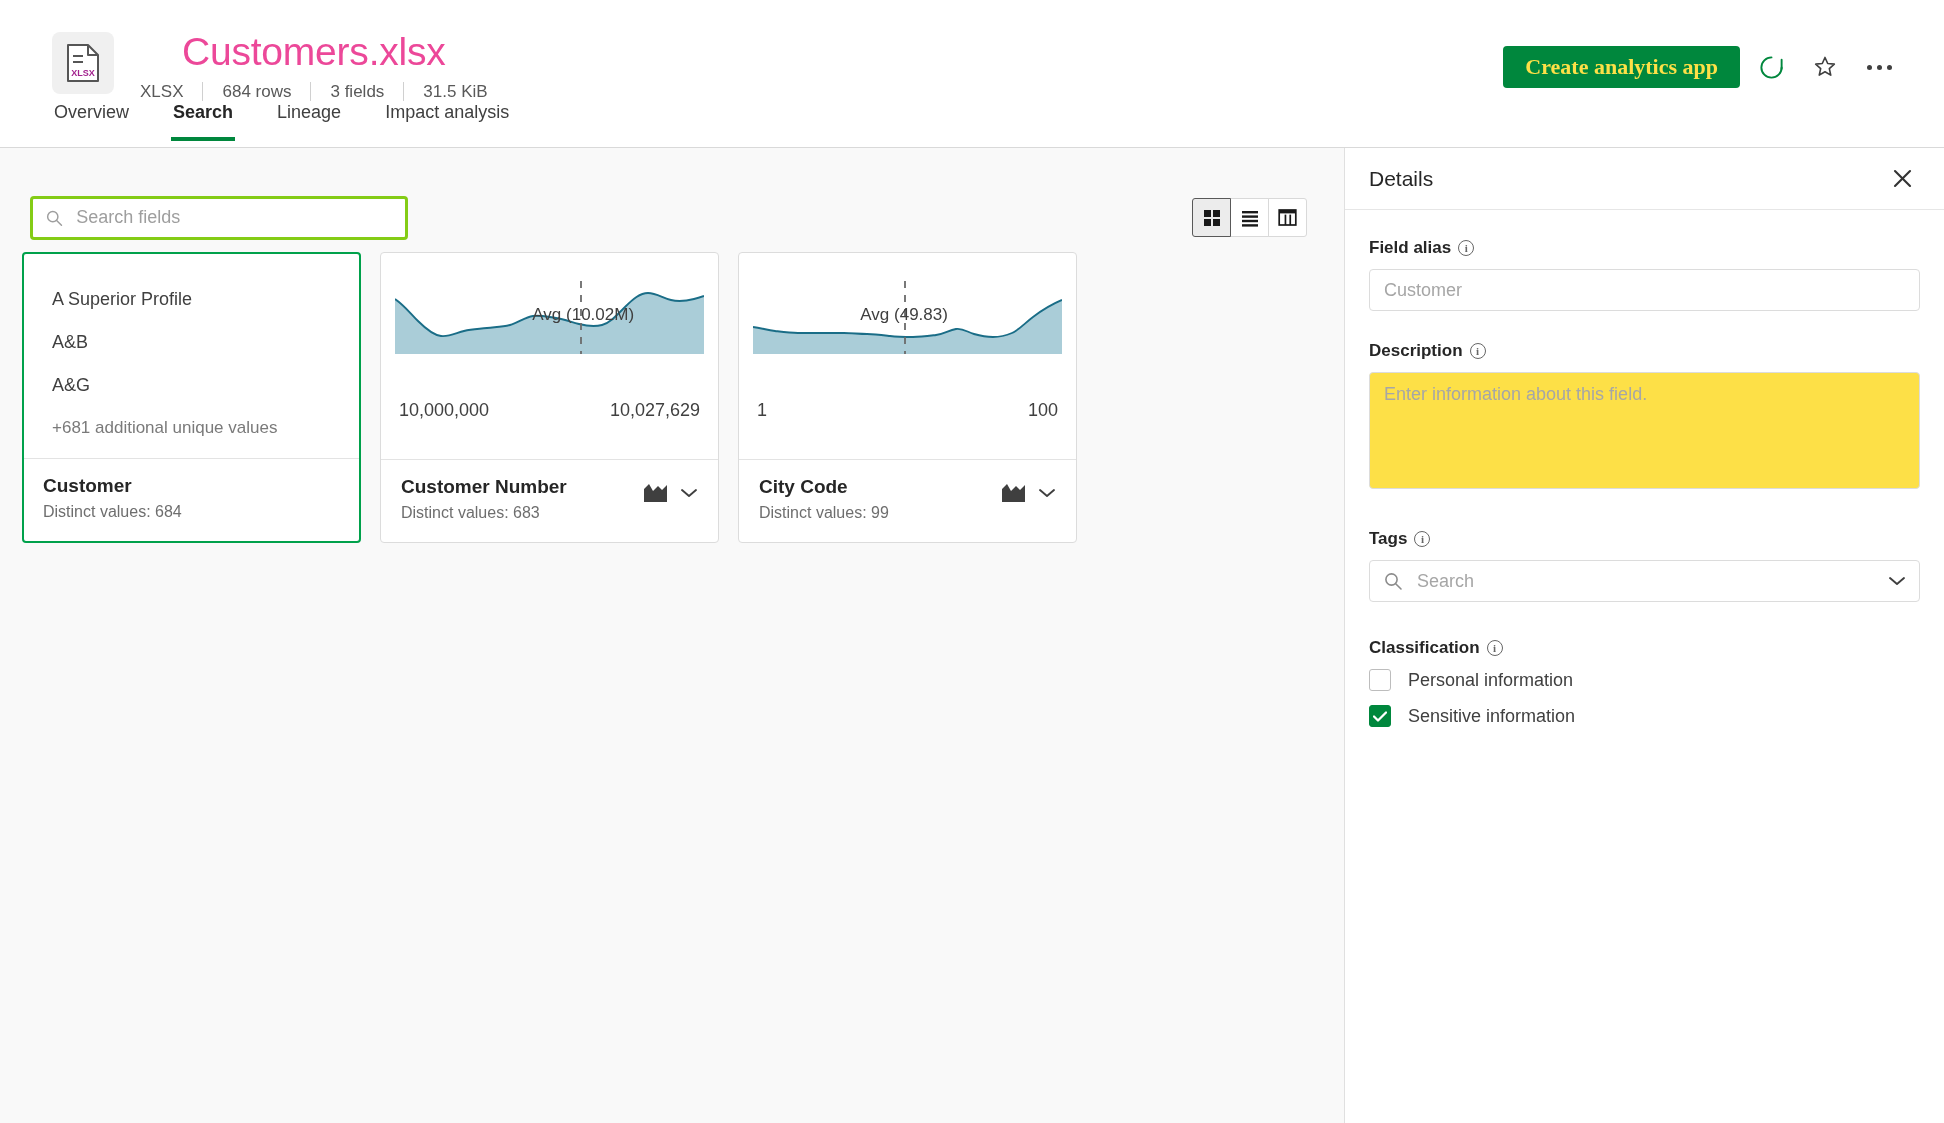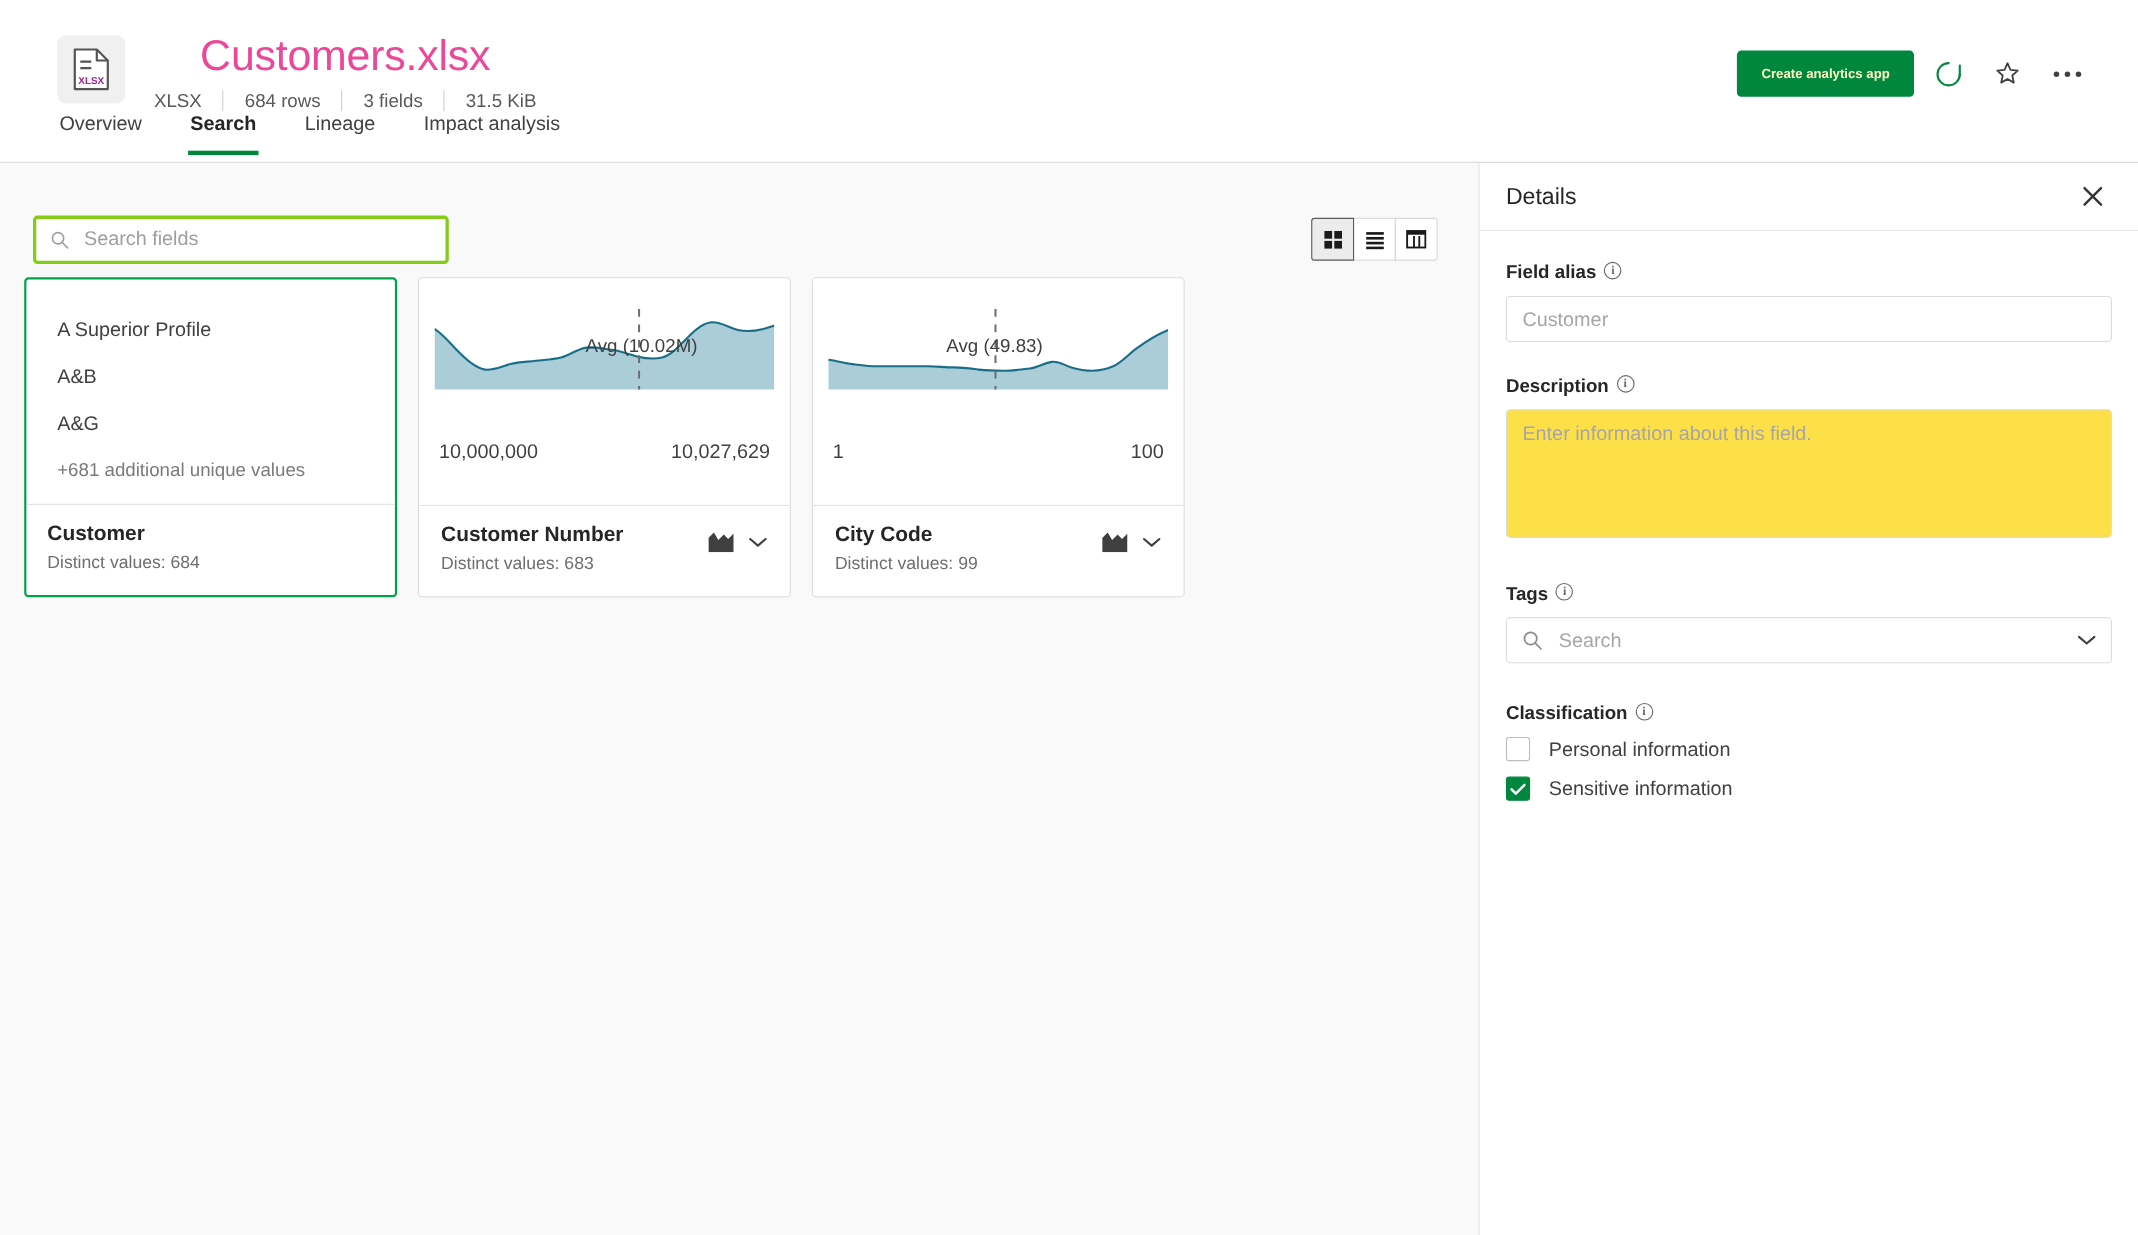--- a/index.html
+++ b/index.html
@@ -48,26 +48,26 @@
     margin: 0 19px;
   }
 
   .header-actions {
     position: absolute;
     right: 42px; top: 44px;
     display: flex; align-items: center; gap: 0;
   }
   .btn-primary {
     background: #00873d;
-    color: #fef9c3;
+    color: #fde047;
     border: none;
     border-radius: 4px;
-    font-size: 12px;
+    font-size: 22px;
     font-weight: bold;
-    font-family: Liberation Sans, sans-serif;
+    font-family: Liberation Serif, serif;
     padding: 0 22px;
     height: 42px;
     cursor: pointer;
     white-space: nowrap;
   }
   .icon-btn {
     width: 46px; height: 46px;
     display: flex; align-items: center; justify-content: center;
     background: none; border: none; cursor: pointer;
     margin-left: 8px;
@@ -213,21 +213,21 @@
   }
   .details-title { font-size: 21px; color: #262626; }
   .close-x {
     width: 34px; height: 34px;
     display:flex;align-items:center;justify-content:center;
     background:none;border:none;cursor:pointer;padding:0;
   }
   .details-body { padding: 28px 24px 0 24px; }
   .f-label {
     font-size: 17px; font-weight: bold; color: #262626;
-    display: flex; gap: 7px;
+    display: flex; align-items: center; gap: 7px;
     margin-bottom: 11px;
   }
   .info-i {
     width: 16px; height: 16px; border-radius: 50%;
     border: 1.4px solid #666; color: #666;
     font-size: 11px; font-weight: bold;
     display: inline-flex; align-items: center; justify-content: center;
     font-family: "Liberation Serif", serif;
     line-height: 1;
   }

